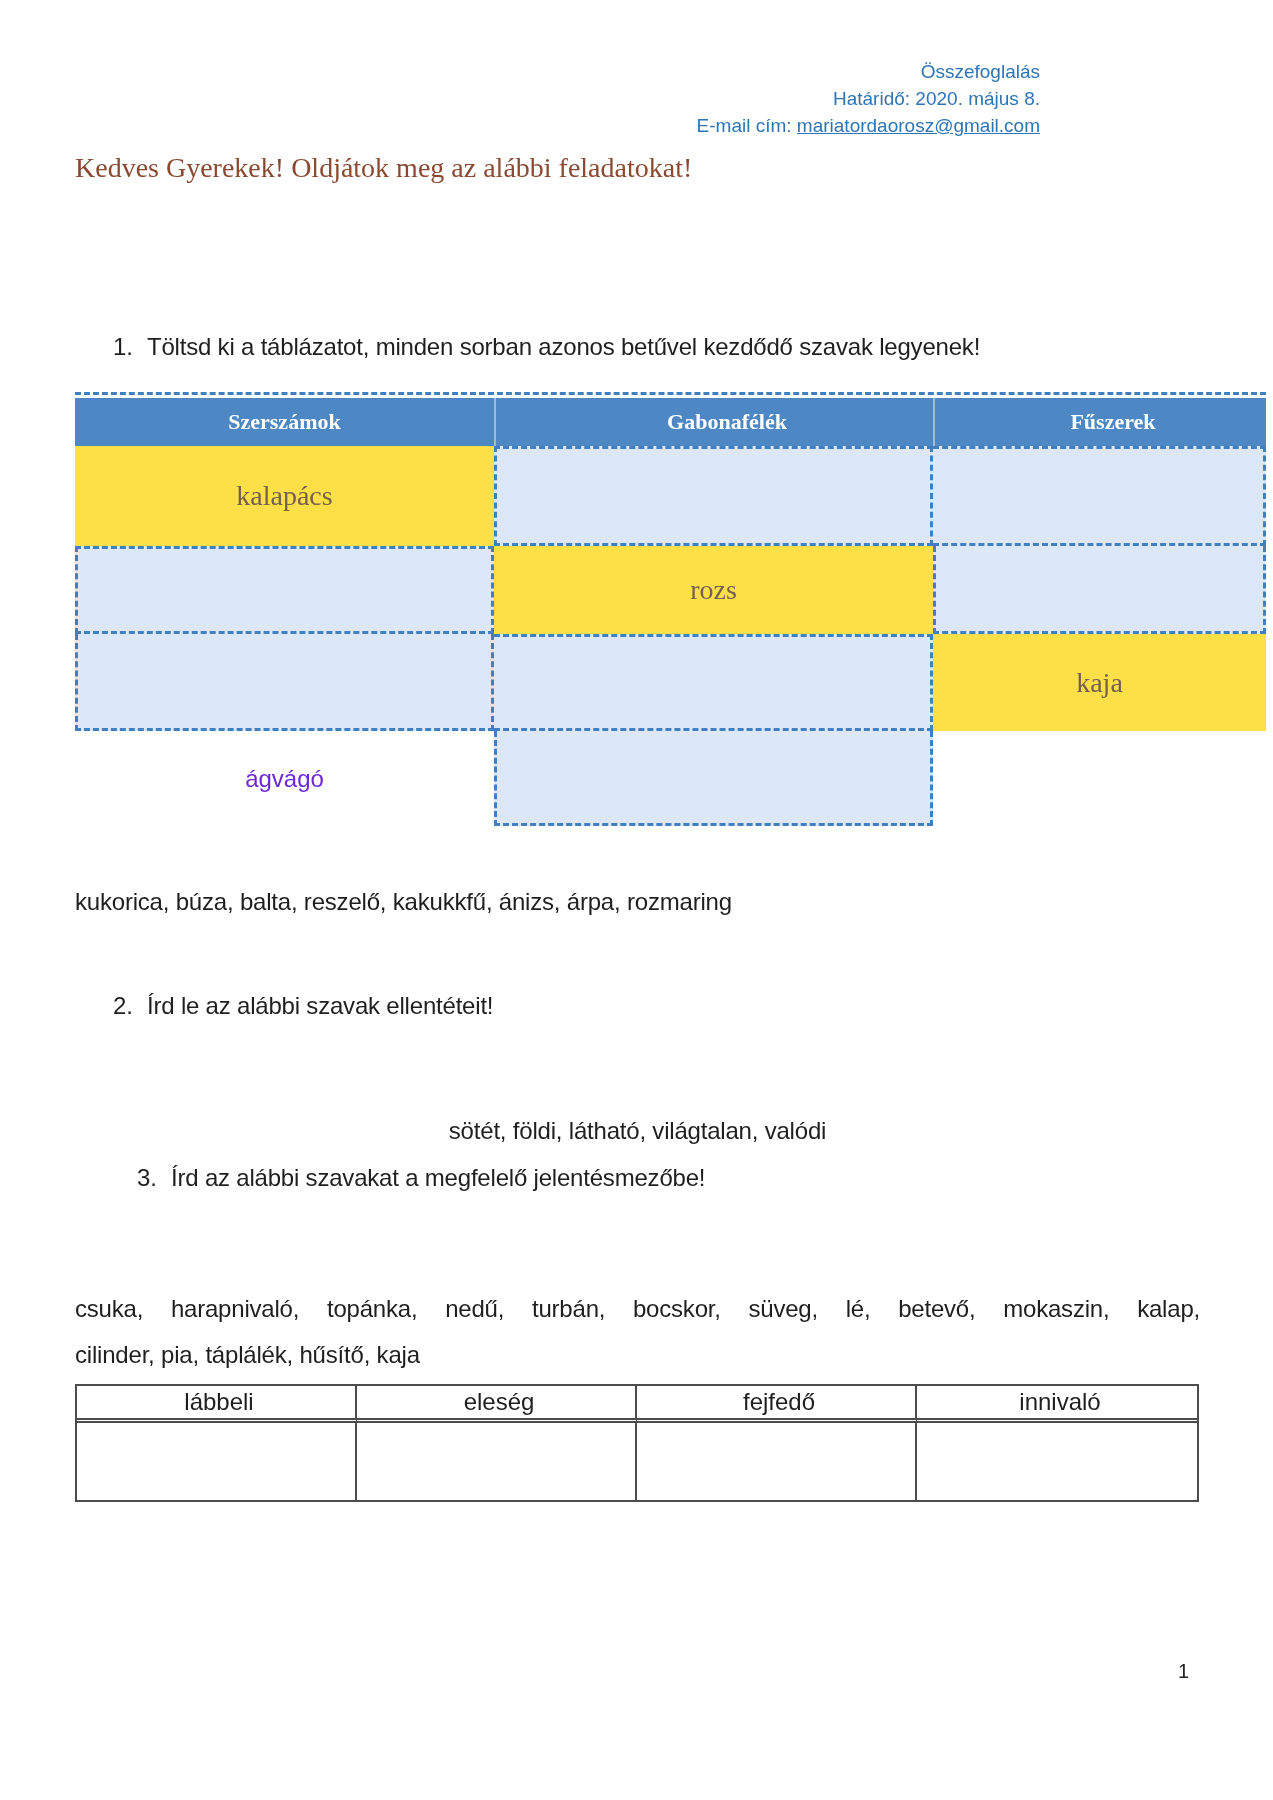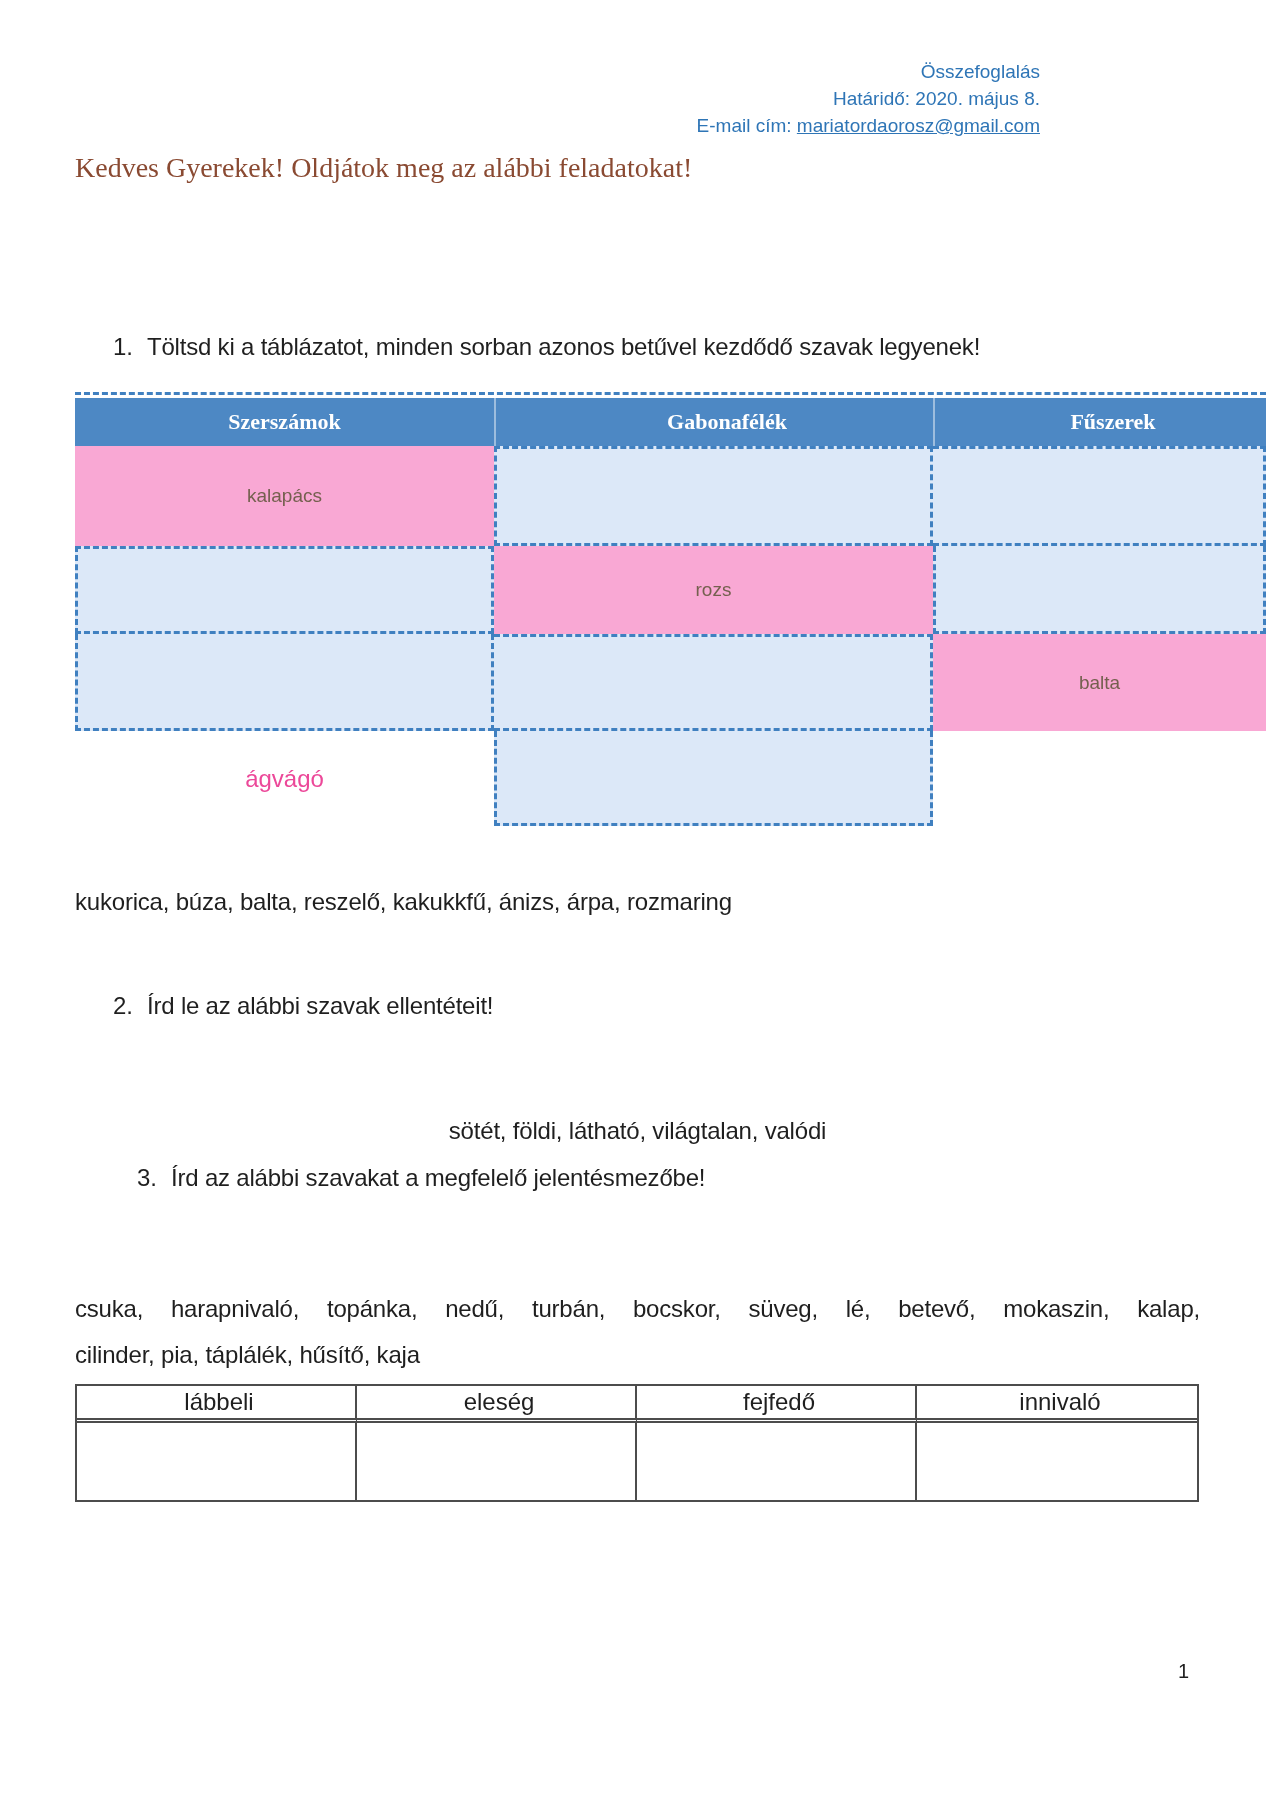--- a/index.html
+++ b/index.html
@@ -24,22 +24,22 @@
     display:grid;grid-template-columns:419px 439px 333px;
     grid-template-rows:48px 100px 88px 97px 95px;box-sizing:content-box;
   }
   .t1-cell{box-sizing:border-box;display:flex;align-items:center;justify-content:center;}
   .t1-head{background:#4d88c4;color:#ffffff;font-family:"Liberation Serif",serif;
            font-weight:bold;font-size:22px;}
   .t1-head + .t1-head{border-left:2px solid rgba(255,255,255,0.45);padding-left:25px;}
   .blank{background:#dce8f8;border:3px dashed #4080c0;}
   .no-top{border-top:none;}
   .no-left{border-left:none;}
-  .filled-serif{font-family:Liberation Sans, sans-serif;font-size:19px;color:#75604f;background:#f9a8d4;}
-  .filled-sans{font-size:24px;color:#ec4899;background:#fff;}
+  .filled-serif{font-family:Liberation Serif, serif;font-size:28px;color:#75604f;background:#fde047;}
+  .filled-sans{font-size:24px;color:#6d28d9;background:#fff;}
   .plain{background:#fff;}
   
   .wordbank{position:absolute;left:75px;top:888px;font-size:24px;letter-spacing:-0.2px;}
   .centered-words{position:absolute;left:75px;top:1117px;width:1125px;
                   text-align:center;font-size:24px;letter-spacing:-0.2px;}
   .para{position:absolute;left:75px;top:1286px;width:1125px;
         font-size:24px;line-height:46px;letter-spacing:-0.2px;}
   .para .justify-line{text-align:justify;text-align-last:justify;}
   
   .table2{
@@ -77,21 +77,21 @@
   <div class="t1-cell filled-serif">kalapács</div>
   <div class="t1-cell blank"></div>
   <div class="t1-cell blank no-left"></div>
 
   <div class="t1-cell blank"></div>
   <div class="t1-cell filled-serif">rozs</div>
   <div class="t1-cell blank no-top"></div>
 
   <div class="t1-cell blank no-top"></div>
   <div class="t1-cell blank no-left"></div>
-  <div class="t1-cell filled-serif">balta</div>
+  <div class="t1-cell filled-serif">kaja</div>
 
   <div class="t1-cell filled-sans">ágvágó</div>
   <div class="t1-cell blank no-top"></div>
   <div class="t1-cell plain"></div>
 </div>
 
 <div class="wordbank">kukorica, búza, balta, reszelő, kakukkfű, ánizs, árpa, rozmaring</div>
 
 <div class="task-line" style="top:992px;">
   <span class="num">2.</span><span>Írd le az alábbi szavak ellentéteit!</span>

